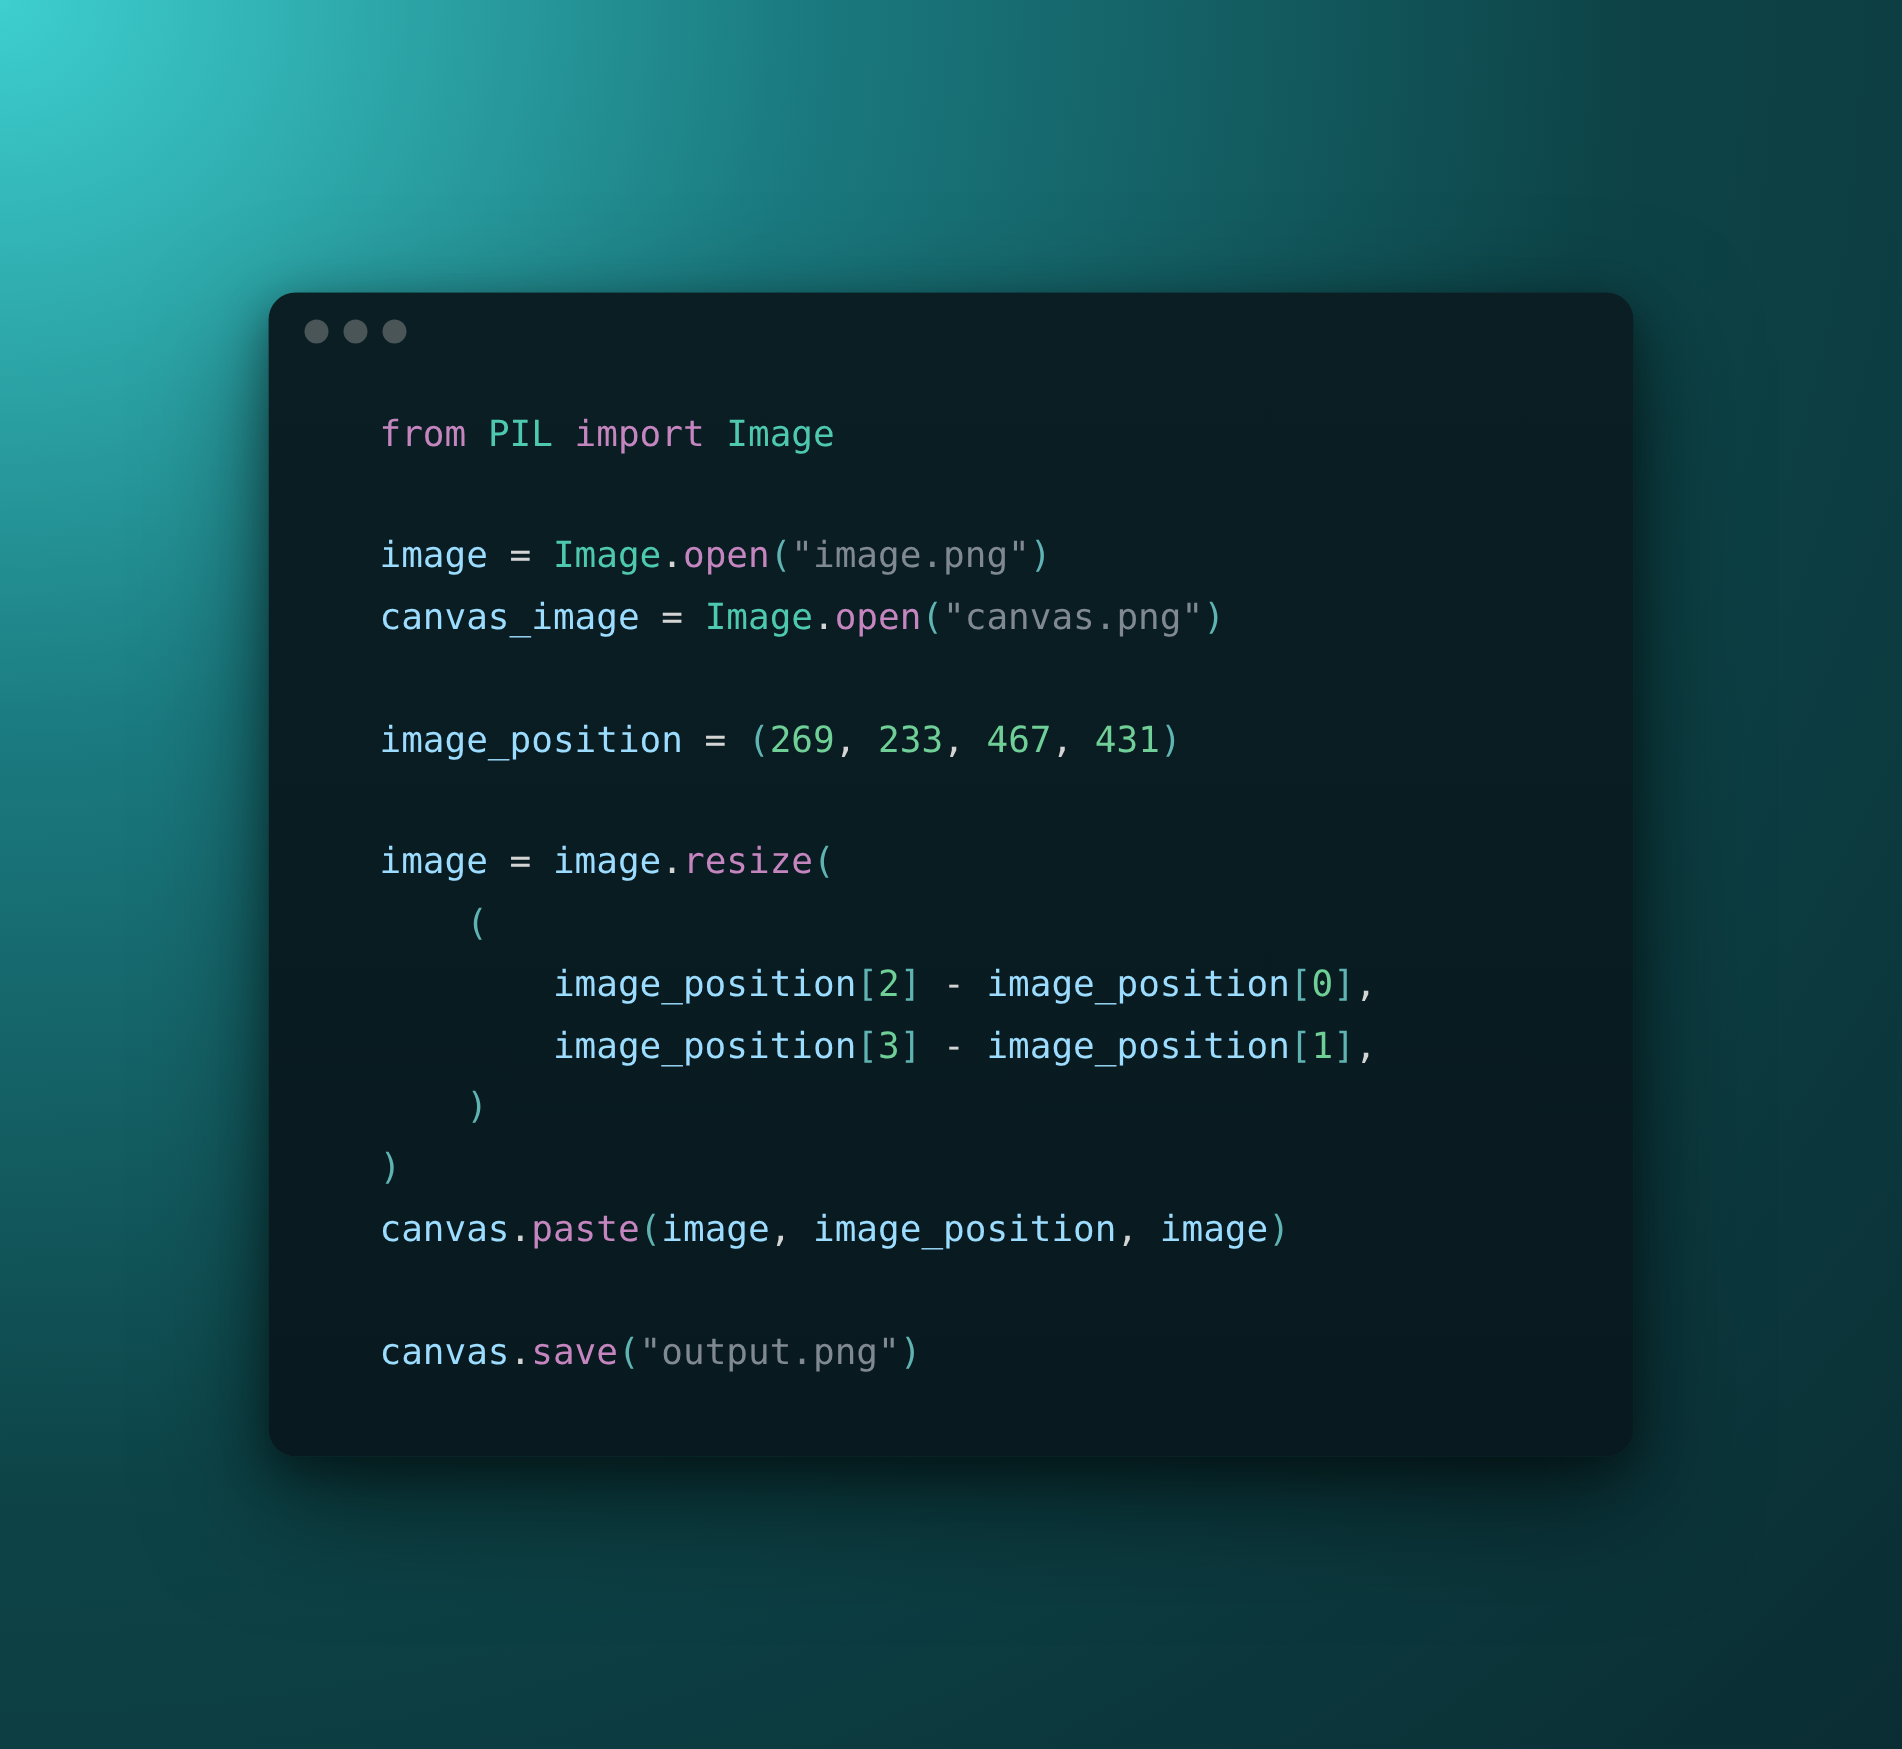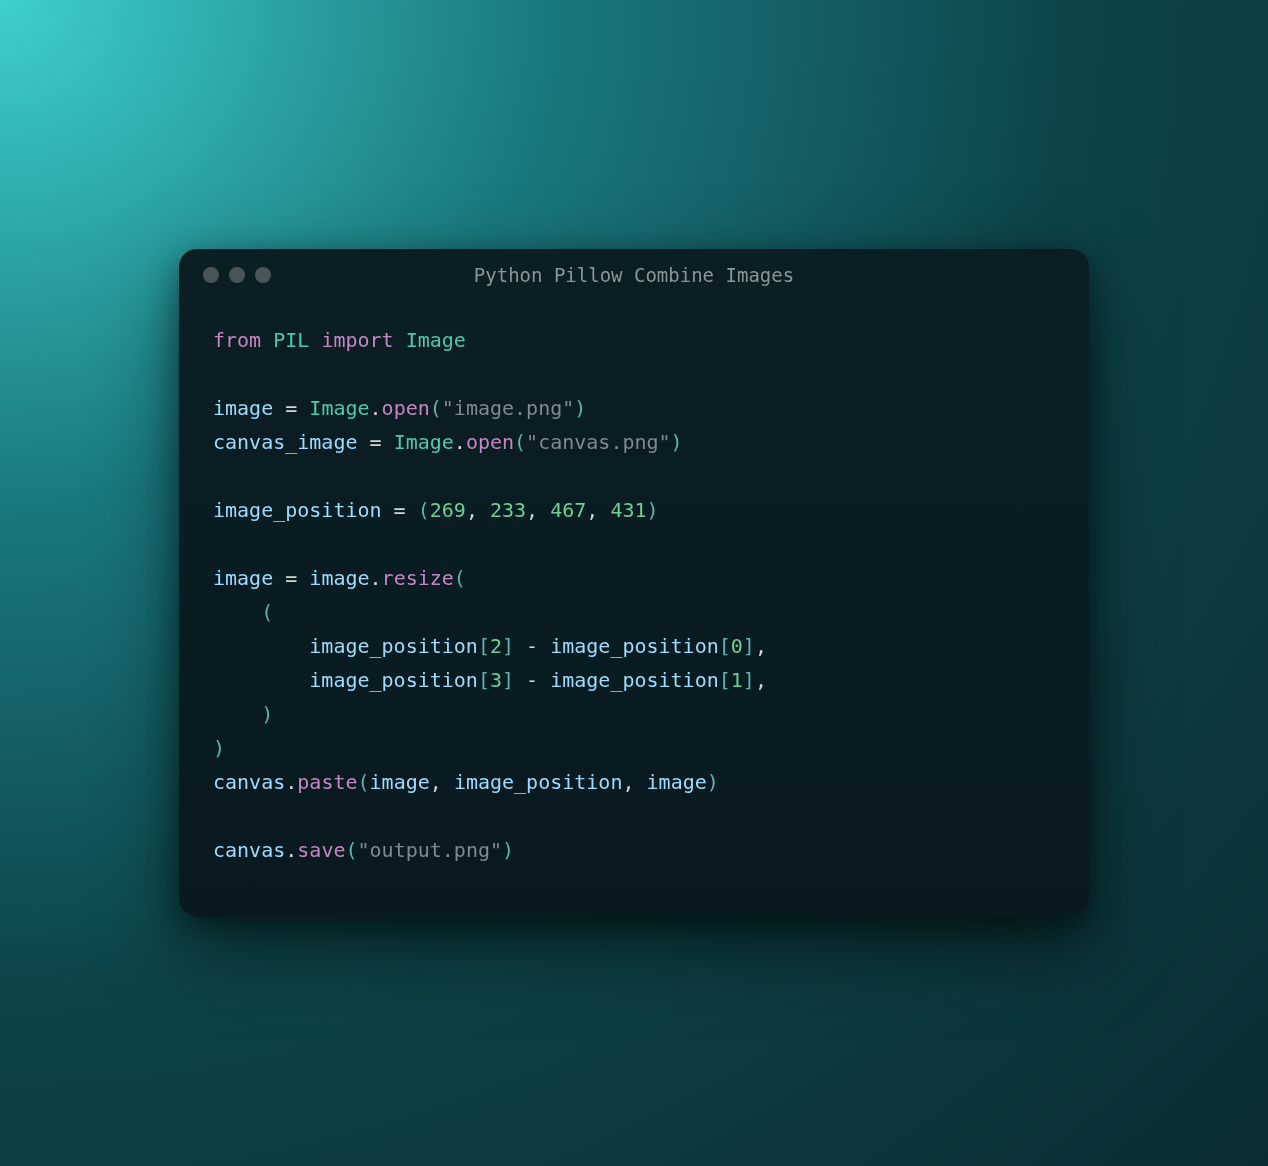--- a/index.html
+++ b/index.html
@@ -47,23 +47,24 @@
     color: #8a9599;
     font-size: 19px;
     font-weight: 400;
     pointer-events: none;
   }
   .code-area {
     padding: 30px 34px 50px 34px;
   }
   pre {
     font-family: 'Menlo', 'Monaco', 'Consolas', monospace;
-    font-size: 20px;
+    font-size: 24px;
     line-height: 1.7;
     white-space: pre;
+    margin-left: 40px;
   }
   .tok-keyword { color: #c586c0; }
   .tok-module  { color: #4ec9b0; }
   .tok-var     { color: #9cdcfe; }
   .tok-op      { color: #d4d4d4; }
   .tok-func    { color: #c586c0; }
   .tok-paren   { color: #5fb3b3; }
   .tok-string  { color: #808890; }
   .tok-number  { color: #6fcf97; }
   .tok-punct   { color: #d4d4d4; }
@@ -72,21 +73,20 @@
 </head>
 <body>
 
 <div class="window">
   <div class="titlebar">
     <div class="traffic-lights">
       <div class="traffic-light"></div>
       <div class="traffic-light"></div>
       <div class="traffic-light"></div>
     </div>
-    <div class="title">Python Pillow Combine Images</div>
   </div>
   <div class="code-area">
 <pre><span class="tok-keyword">from</span> <span class="tok-module">PIL</span> <span class="tok-keyword">import</span> <span class="tok-module">Image</span>
 
 <span class="tok-var">image</span><span class="tok-op"> = </span><span class="tok-module">Image</span><span class="tok-punct">.</span><span class="tok-func">open</span><span class="tok-paren">(</span><span class="tok-string">"image.png"</span><span class="tok-paren">)</span>
 <span class="tok-var">canvas_image</span><span class="tok-op"> = </span><span class="tok-module">Image</span><span class="tok-punct">.</span><span class="tok-func">open</span><span class="tok-paren">(</span><span class="tok-string">"canvas.png"</span><span class="tok-paren">)</span>
 
 <span class="tok-var">image_position</span><span class="tok-op"> = </span><span class="tok-paren">(</span><span class="tok-number">269</span><span class="tok-punct">, </span><span class="tok-number">233</span><span class="tok-punct">, </span><span class="tok-number">467</span><span class="tok-punct">, </span><span class="tok-number">431</span><span class="tok-paren">)</span>
 
 <span class="tok-var">image</span><span class="tok-op"> = </span><span class="tok-var">image</span><span class="tok-punct">.</span><span class="tok-func">resize</span><span class="tok-paren">(</span>

